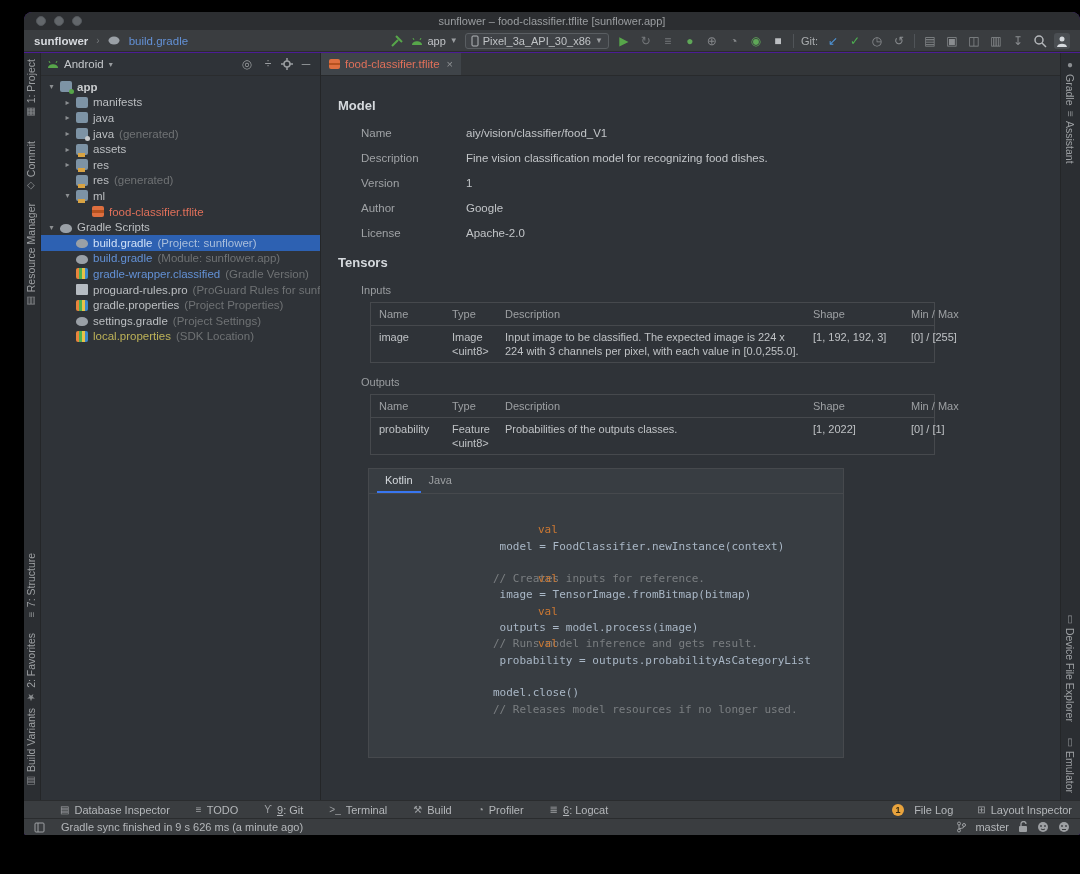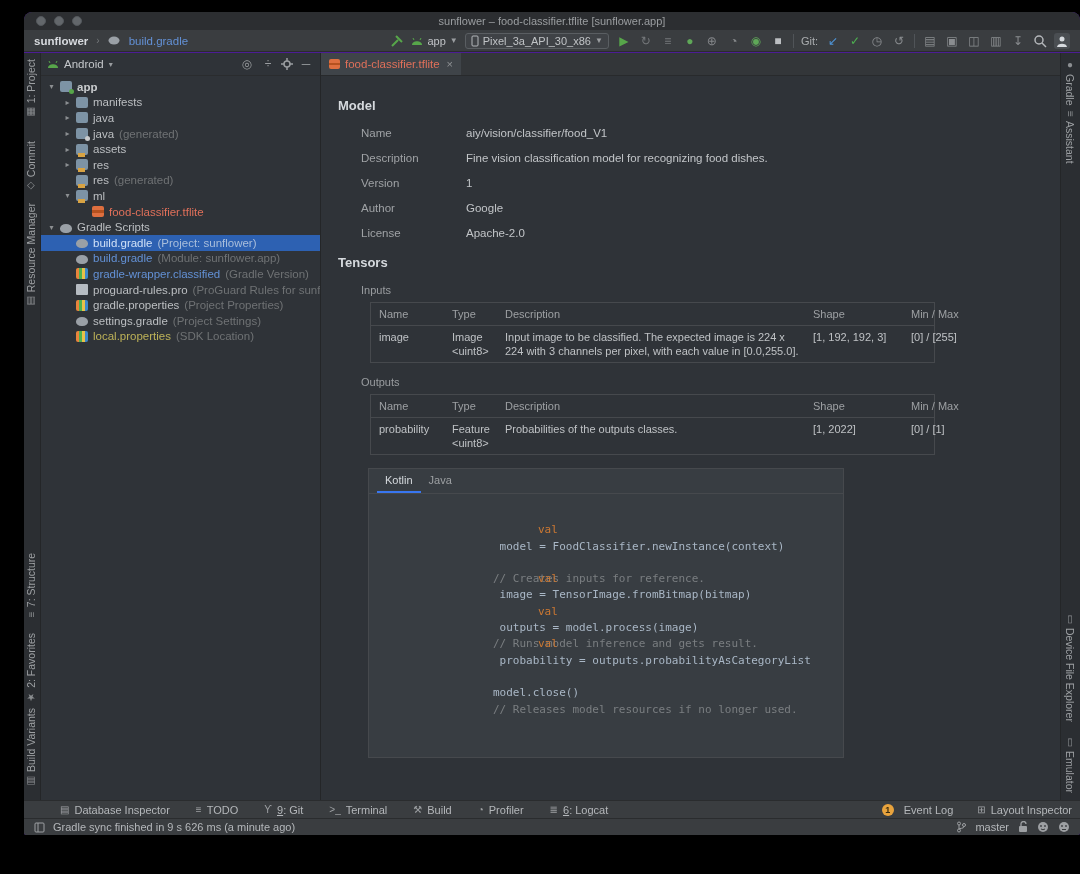--- a/index.html
+++ b/index.html
@@ -104,21 +104,21 @@
   
   .bottombar { position:absolute; left:0; right:0; bottom:17px; height:18px; background:#3a3d40;
     border-top:1px solid #2a2c2e; display:flex; align-items:center; font-size:11px; color:#b4b7ba; padding:0 8px 0 36px; gap:22px; }
   .bitem { display:flex; align-items:center; gap:5px; white-space:nowrap; }
   .bglyph { font-size:10px; color:#9da0a3; }
   .bb-right { margin-left:auto; display:flex; gap:24px; align-items:center; }
   .badge { width:12px; height:12px; border-radius:50%; background:#e8a33d; color:#3a2c10;
     font-size:9px; font-weight:bold; display:flex; align-items:center; justify-content:center; }
   .badge:empty { display:none; }
   .statusbar { position:absolute; left:0; right:0; bottom:0; height:17px; background:#3a3d40;
-    border-top:1px solid #2a2c2e; display:flex; align-items:center; font-size:11px; color:#b4b7ba; padding:0 10px; gap:8px; }
+    border-top:1px solid #2a2c2e; display:flex; align-items:center; font-size:11px; color:#b4b7ba; padding:0 10px; gap:16px; }
   .sb-right { margin-left:auto; display:flex; align-items:center; gap:9px; color:#b4b7ba; }
   svg { display:block; }
 </style>
 </head>
 <body>
 
 <div class="window">
 
   <div class="titlebar">
     <div class="lights">
@@ -615,21 +615,21 @@
         <span class="bitem logcat">
           <span class="bglyph">≣</span>
           <span><u>6</u><span>: Logcat</span></span>
         </span>
       </div>
     <div class="bb-right">
 
         <span class="bitem event-log">
           <span class="badge">1</span>
           <span class="bglyph"></span>
-          <span>Event Log</span>
+          <span>File Log</span>
         </span>
 
         <span class="bitem layout-inspector">
 
           <span class="bglyph">⊞</span>
           <span>Layout Inspector</span>
         </span>
       </div>
   </div>
 

